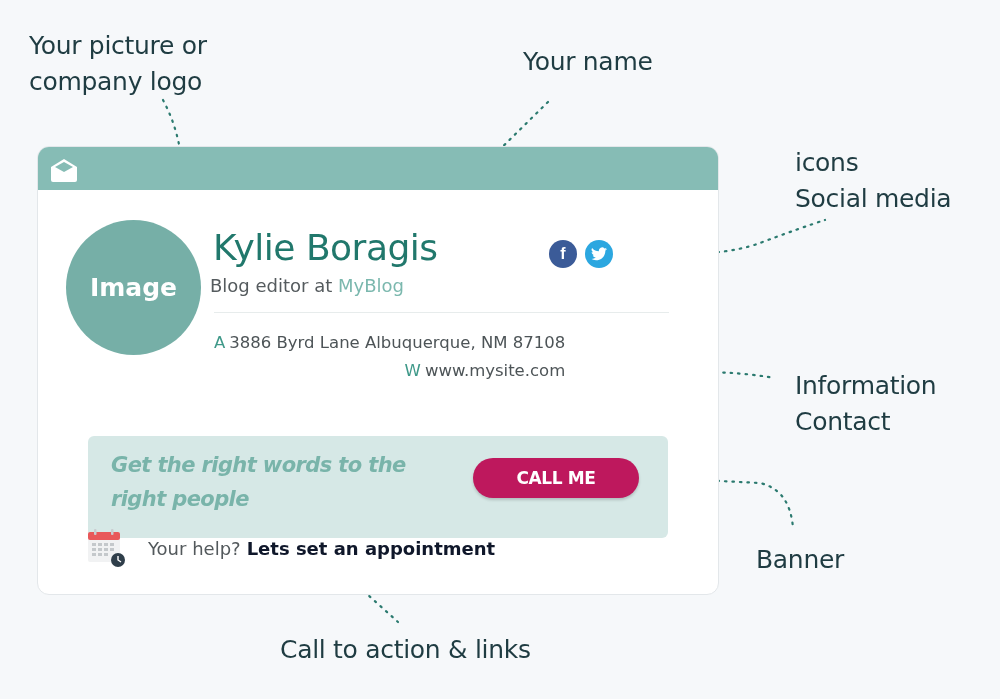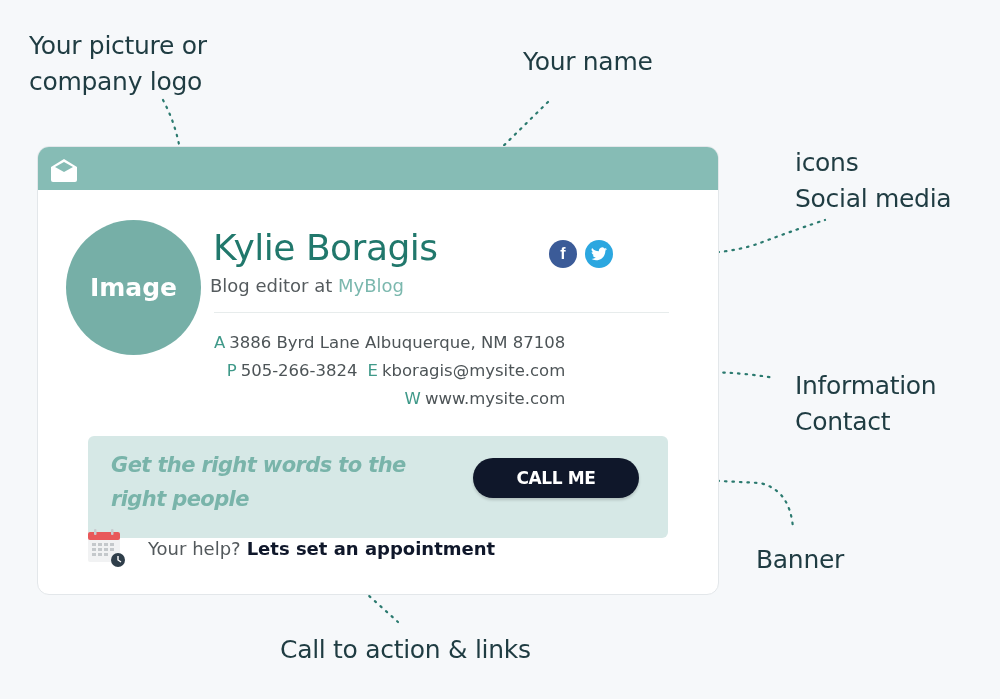--- a/index.html
+++ b/index.html
@@ -102,21 +102,21 @@
     font-family: "DejaVu Sans", sans-serif;
     font-style: italic; font-weight: 700;
     font-size: 21px; line-height: 34px;
     color: #79b4aa;
     letter-spacing: -0.6px;
   }
   .call-btn {
     position: absolute; left: 385px; top: 22px;
     width: 166px; height: 40px;
     border-radius: 20px;
-    background: #0f172a;
+    background: #be185d;
     color: #ffffff;
     font-weight: 700; font-size: 17px;
     display: flex; align-items: center; justify-content: center;
     box-shadow: 0 2px 3px rgba(0,0,0,0.18);
     font-family: "DejaVu Sans", sans-serif;
     letter-spacing: -0.4px;
     border: none;
   }
   .cta {
     position: absolute; left: 48px; top: 381px;
@@ -189,23 +189,20 @@
           <path fill="#fff" d="M24 2.4c-.9.4-1.8.6-2.8.8 1-.6 1.8-1.6 2.2-2.7-1 .6-2 1-3.1 1.2A4.9 4.9 0 0 0 11.9 6 14 14 0 0 1 1.7.9a4.9 4.9 0 0 0 1.5 6.6c-.8 0-1.6-.3-2.2-.6 0 2.4 1.7 4.4 3.9 4.8-.7.2-1.5.2-2.2.1.6 2 2.4 3.4 4.6 3.4A9.9 9.9 0 0 1 0 17.3 14 14 0 0 0 7.5 19.5c9.1 0 14-7.5 14-14v-.6c1-.7 1.8-1.6 2.5-2.5z"></path>
         </svg>
     </a>
   </div>
 
   <div class="divider"></div>
 
   <div class="contact">
     <div>
       <span class="lbl">A</span><span>3886 Byrd Lane Albuquerque, NM 87108</span>
-    </div>
-    <div>
-      <span class="lbl">P</span><a>505-266-3824</a><span class="gap"></span><span class="lbl">E</span><a>kboragis@mysite.com</a>
     </div>
     <div>
       <span class="lbl">W</span><a>www.mysite.com</a>
     </div>
   </div>
 
   <div class="banner">
     <div class="banner-text">Get the right words to the right people</div>
     <button class="call-btn">CALL ME</button>
   </div>

